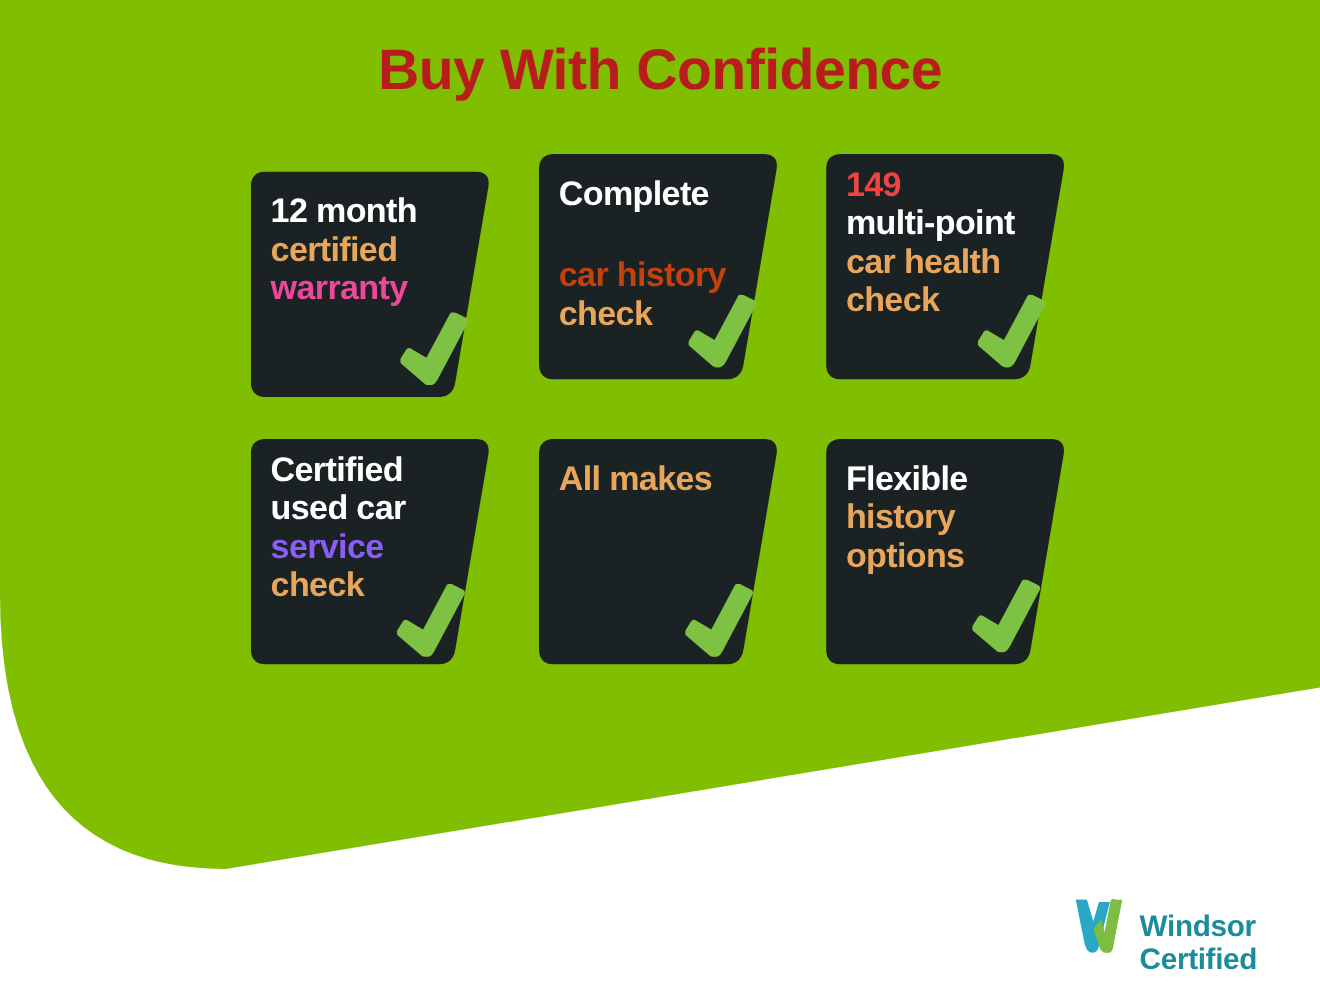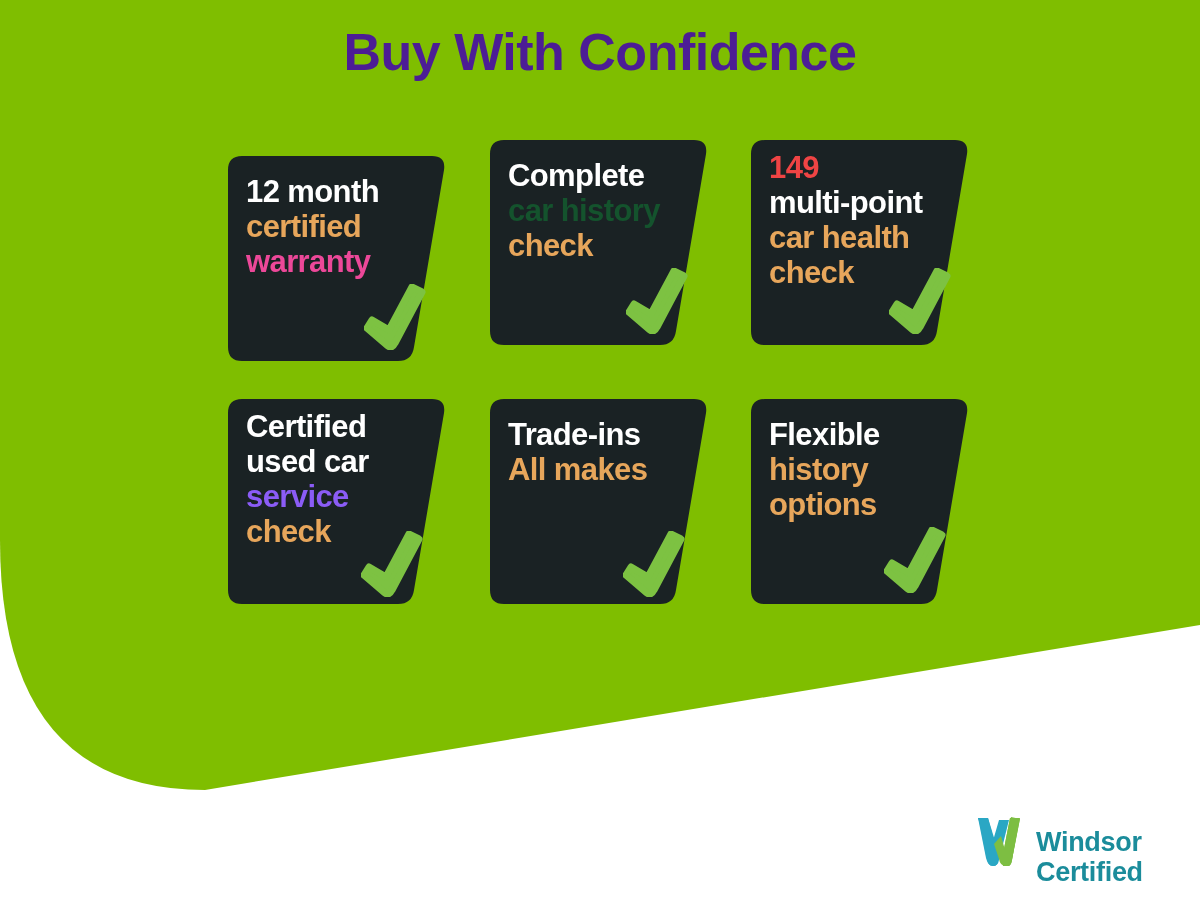--- a/index.html
+++ b/index.html
@@ -121,21 +121,21 @@
 </style>
 </head>
 <body>
 
 <div id="stage">
 
   <svg class="green-panel" viewBox="0 0 1200 900" width="1200" height="900" preserveAspectRatio="none">
     <path id="greenPath" d="M0,0 L1200,0 L1200,625 L205,790 Q0,790 0,540 Z" fill="#7FBE00"></path>
   </svg>
 
-  <div class="title" style="color: #4c1d95;">Buy With Confidence</div>
+  <div class="title" style="color: #b91c1c; margin-top: 12px;">Buy With Confidence</div>
 
   <div class="card-grid">
 
     <div class="card c0">
       <svg class="shape" viewBox="0 0 222 205" width="222" height="205">
         <path d="M14,0 L204,0 Q218,0 216,14 L186,191 Q184,205 170,205 L14,205 Q0,205 0,191 L0,14 Q0,0 14,0 Z" fill="#1A2224"></path>
       </svg>
       <div class="body">
         <span class="line w" style="color: rgb(255, 255, 255);">12 month</span>
         <span class="line o" style="color: rgb(231, 166, 91);">certified</span>
@@ -145,21 +145,21 @@
         <path d="M8,36 L3,44 L24,62 Q28,65 31,59 L58,8 L48,3 L25,46 Z" fill="#7DC242" stroke="#7DC242" stroke-width="7" stroke-linejoin="round" stroke-linecap="round"></path>
       </svg>
     </div>
 
     <div class="card c1">
       <svg class="shape" viewBox="0 0 222 205" width="222" height="205">
         <path d="M14,0 L204,0 Q218,0 216,14 L186,191 Q184,205 170,205 L14,205 Q0,205 0,191 L0,14 Q0,0 14,0 Z" fill="#1A2224"></path>
       </svg>
       <div class="body">
         <span class="line w" style="color: rgb(255, 255, 255);">Complete</span>
-        <span class="line o" style="color: #14532d;">car history</span>
+        <span class="line o" style="color: #c2410c; margin-top: 39px;">car history</span>
         <span class="line o" style="color: rgb(231, 166, 91);">check</span>
       </div>
       <svg class="check" style="left:136px; top:128px;" width="62" height="66" viewBox="0 0 62 66">
         <path d="M8,36 L3,44 L24,62 Q28,65 31,59 L58,8 L48,3 L25,46 Z" fill="#7DC242" stroke="#7DC242" stroke-width="7" stroke-linejoin="round" stroke-linecap="round"></path>
       </svg>
     </div>
 
     <div class="card c2">
       <svg class="shape" viewBox="0 0 222 205" width="222" height="205">
         <path d="M14,0 L204,0 Q218,0 216,14 L186,191 Q184,205 170,205 L14,205 Q0,205 0,191 L0,14 Q0,0 14,0 Z" fill="#1A2224"></path>
@@ -188,21 +188,20 @@
       <svg class="check" style="left:133px; top:132px;" width="62" height="66" viewBox="0 0 62 66">
         <path d="M8,36 L3,44 L24,62 Q28,65 31,59 L58,8 L48,3 L25,46 Z" fill="#7DC242" stroke="#7DC242" stroke-width="7" stroke-linejoin="round" stroke-linecap="round"></path>
       </svg>
     </div>
 
     <div class="card c4">
       <svg class="shape" viewBox="0 0 222 205" width="222" height="205">
         <path d="M14,0 L204,0 Q218,0 216,14 L186,191 Q184,205 170,205 L14,205 Q0,205 0,191 L0,14 Q0,0 14,0 Z" fill="#1A2224"></path>
       </svg>
       <div class="body" style="top:18px;">
-        <span class="line w" style="color: rgb(255, 255, 255);">Trade-ins</span>
         <span class="line o" style="color: rgb(231, 166, 91);">All makes</span>
       </div>
       <svg class="check" style="left:133px; top:132px;" width="62" height="66" viewBox="0 0 62 66">
         <path d="M8,36 L3,44 L24,62 Q28,65 31,59 L58,8 L48,3 L25,46 Z" fill="#7DC242" stroke="#7DC242" stroke-width="7" stroke-linejoin="round" stroke-linecap="round"></path>
       </svg>
     </div>
 
     <div class="card c5">
       <svg class="shape" viewBox="0 0 222 205" width="222" height="205">
         <path d="M14,0 L204,0 Q218,0 216,14 L186,191 Q184,205 170,205 L14,205 Q0,205 0,191 L0,14 Q0,0 14,0 Z" fill="#1A2224"></path>

